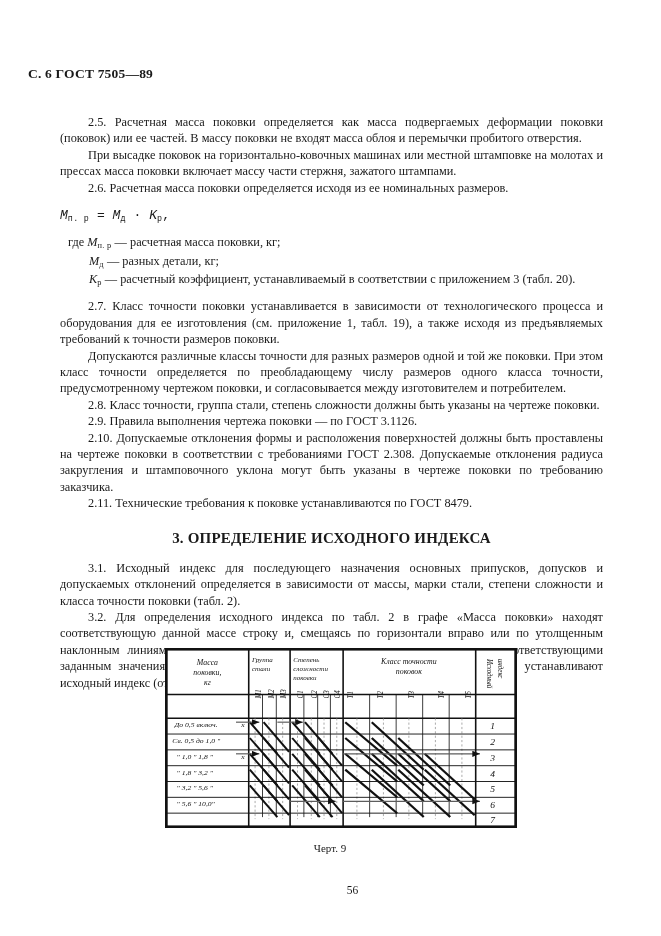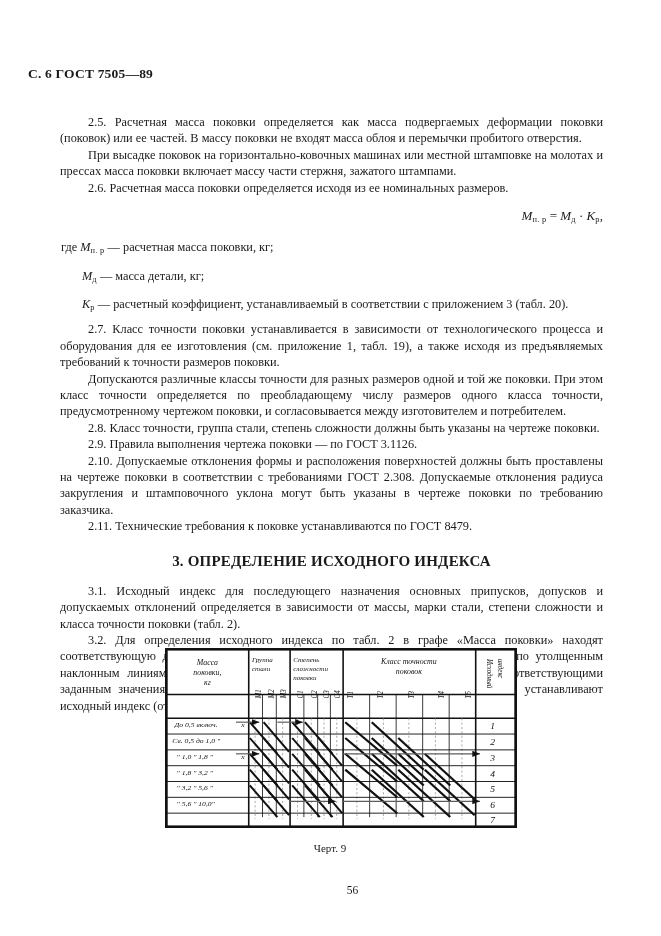--- a/index.html
+++ b/index.html
@@ -39,34 +39,34 @@
   p.para {
     margin: 0;
     font-size: 12.3px;
     line-height: 16.4px;
     text-align: justify;
     text-indent: 28px;
     hyphens: none;
   }
   .formula {
     margin: 12px 0 11px 0;
-    text-align: right;
+    text-align: left;
     font-size: 13px;
-    font-family: Liberation Serif, serif;
+    font-family: Liberation Mono, monospace;
   }
   .formula i { font-style: italic; }
   .var-sub {
     font-size: 8.4px;
     vertical-align: -0.28em;
     letter-spacing: 0.3px;
   }
   .deflist {
-    margin: 1px;
+    margin: 8px;
     font-size: 12.3px;
-    line-height: 24px;
+    line-height: 15px;
   }
   .defline { white-space: nowrap; }
   .defline.ind1 { padding-left: 21px; }
   .section-title {
     margin: 18px 0 13px 0;
     text-align: center;
     font-weight: bold;
     font-size: 15px;
     letter-spacing: 0.2px;
   }
@@ -143,21 +143,21 @@
     <div class="formula">
       <i>M</i><span class="var-sub">п. р</span>
       <span>=</span>
       <i>M</i><span class="var-sub">д</span>
       <span>·</span>
       <i>K</i><span class="var-sub">р</span><span>,</span>
     </div>
 
     <div class="deflist">
       <div class="defline"><span>где </span><i>M</i><span class="var-sub">п. р</span><span> — расчетная масса поковки, кг;</span></div>
-      <div class="defline ind1"><i>M</i><span class="var-sub">д</span><span> — масса детали, кг;</span></div>
+      <div class="defline ind1"><i>M</i><span class="var-sub">д</span><span> — разных детали, кг;</span></div>
       <div class="defline ind1"><i>K</i><span class="var-sub">р</span><span> — расчетный коэффициент, устанавливаемый в соответствии с приложением 3 (табл. 20).</span></div>
     </div>
 
     <p class="para">2.7. Класс точности поковки устанавливается в зависимости от технологического процесса  и оборудования для ее изготовления (см. приложение 1, табл. 19), а также исходя из предъявляемых требований к точности размеров поковки.</p>
     <p class="para">Допускаются различные классы точности для разных размеров одной и той же поковки. При этом класс точности определяется по преобладающему числу размеров одного класса точности, предусмотренному чертежом поковки, и согласовывается между изготовителем и потребителем.</p>
     <p class="para">2.8. Класс точности, группа стали, степень сложности должны быть указаны на чертеже поковки.</p>
     <p class="para">2.9. Правила выполнения чертежа поковки — по ГОСТ 3.1126.</p>
     <p class="para">2.10. Допускаемые отклонения формы и расположения поверхностей должны быть проставлены на чертеже поковки в соответствии с требованиями ГОСТ 2.308. Допускаемые отклонения радиуса закругления и штамповочного уклона могут быть указаны в чертеже поковки по требованию заказчика.</p>
     <p class="para">2.11. Технические требования к поковке устанавливаются по ГОСТ 8479.</p>
 

